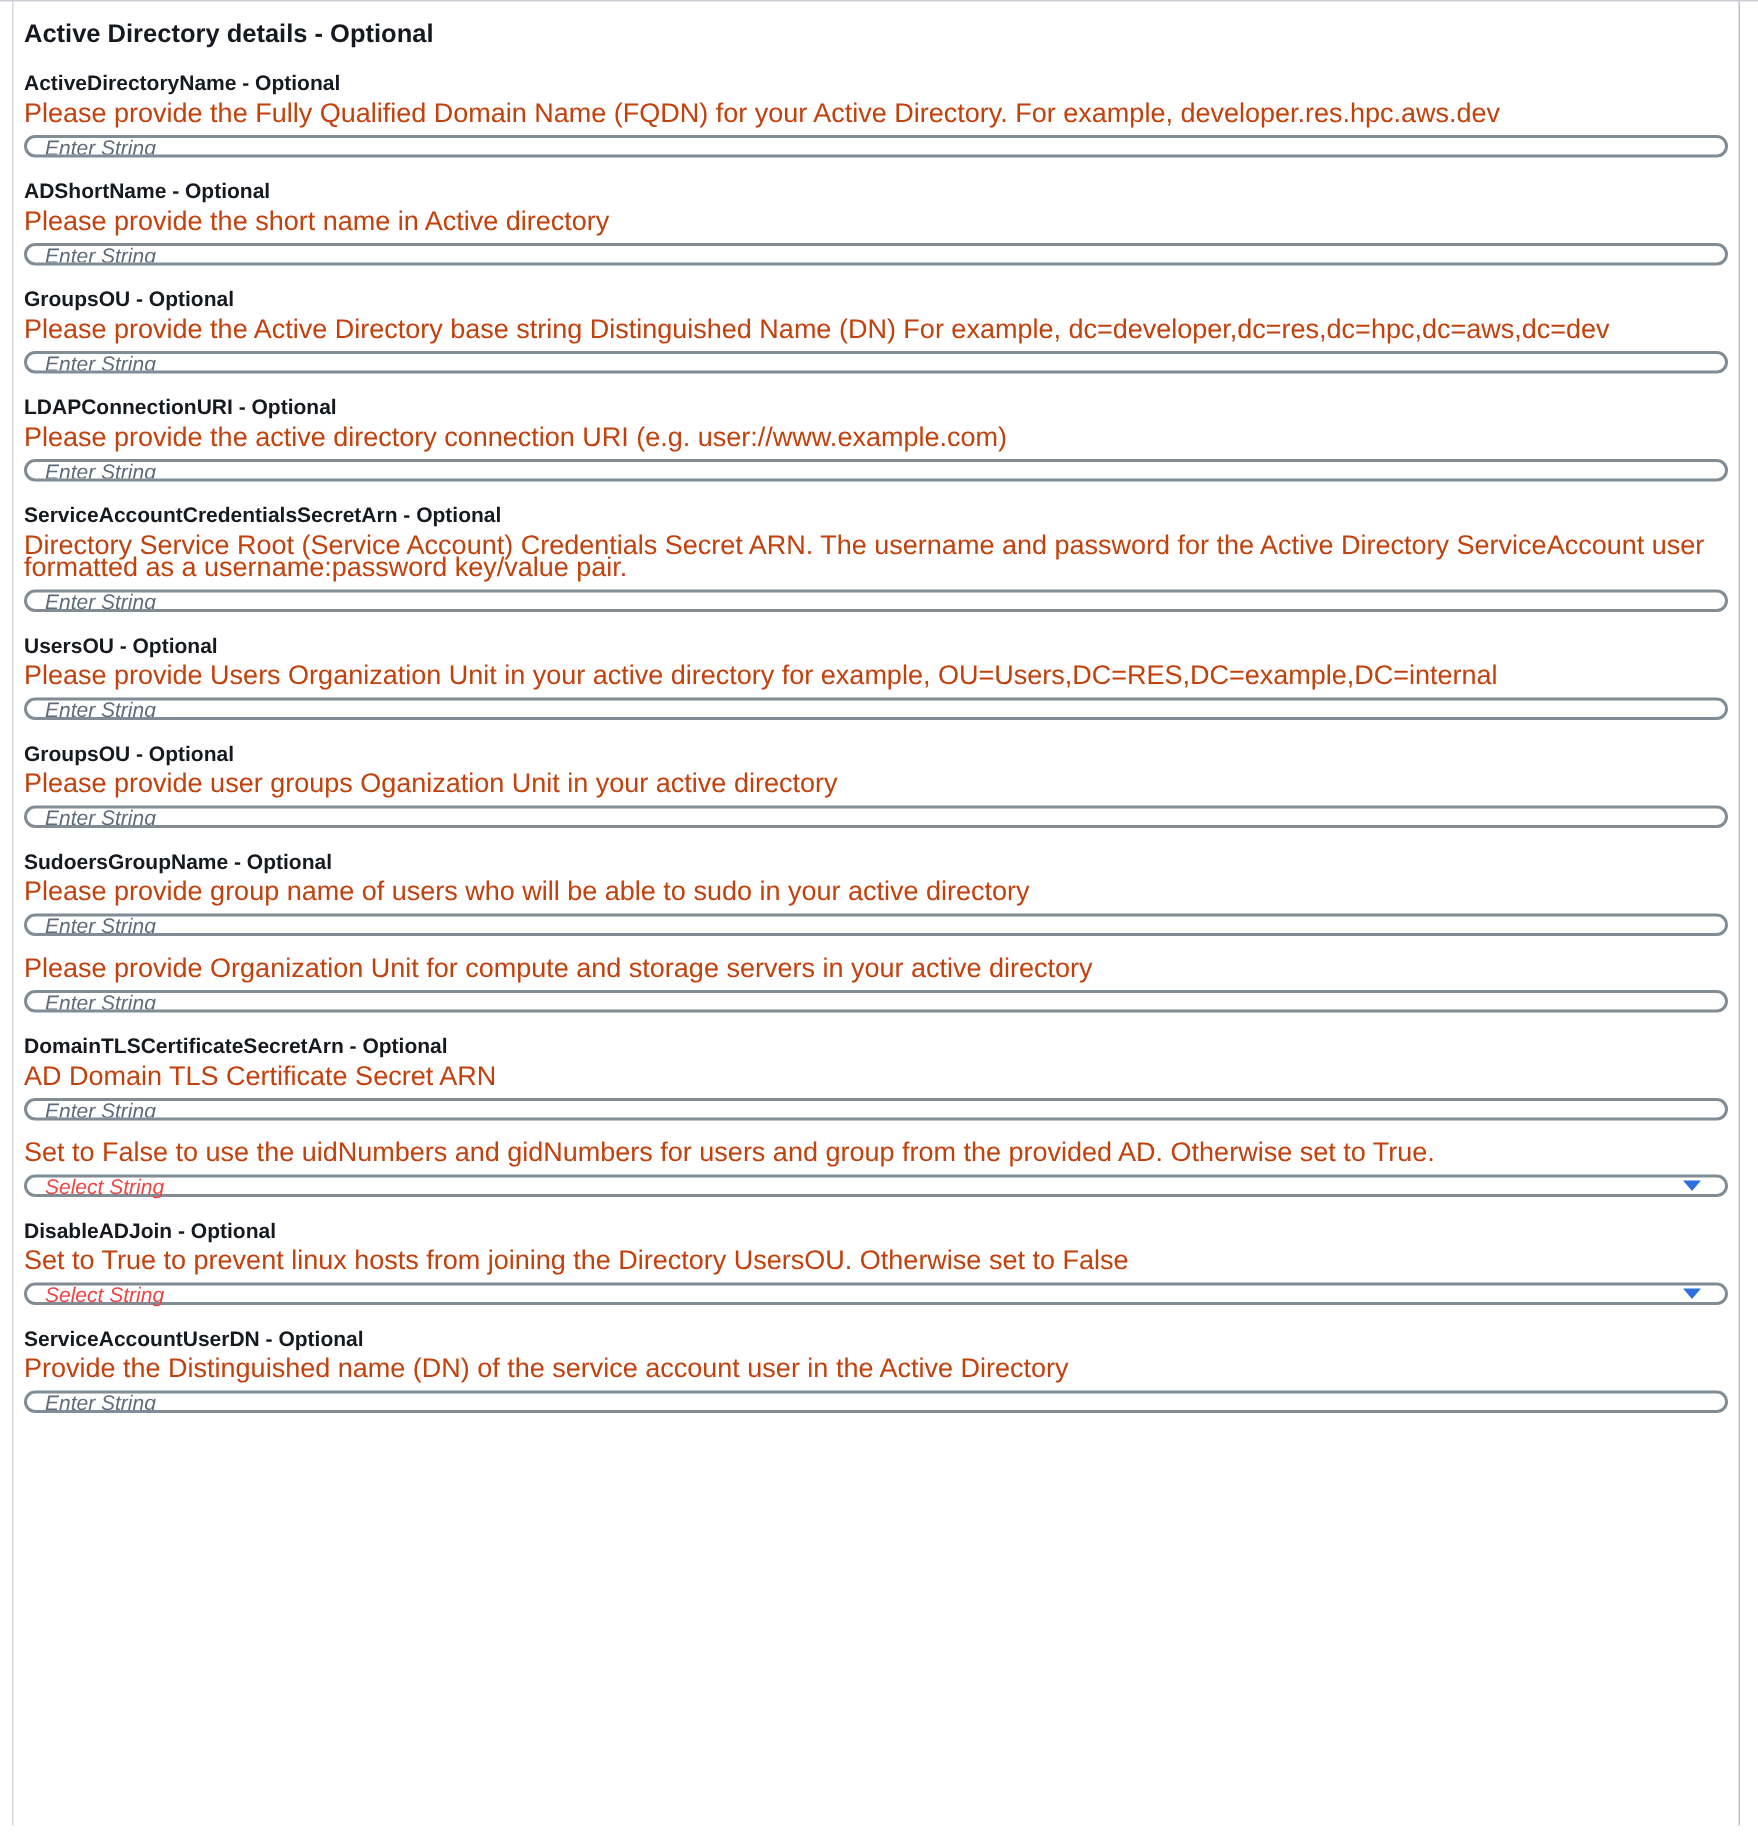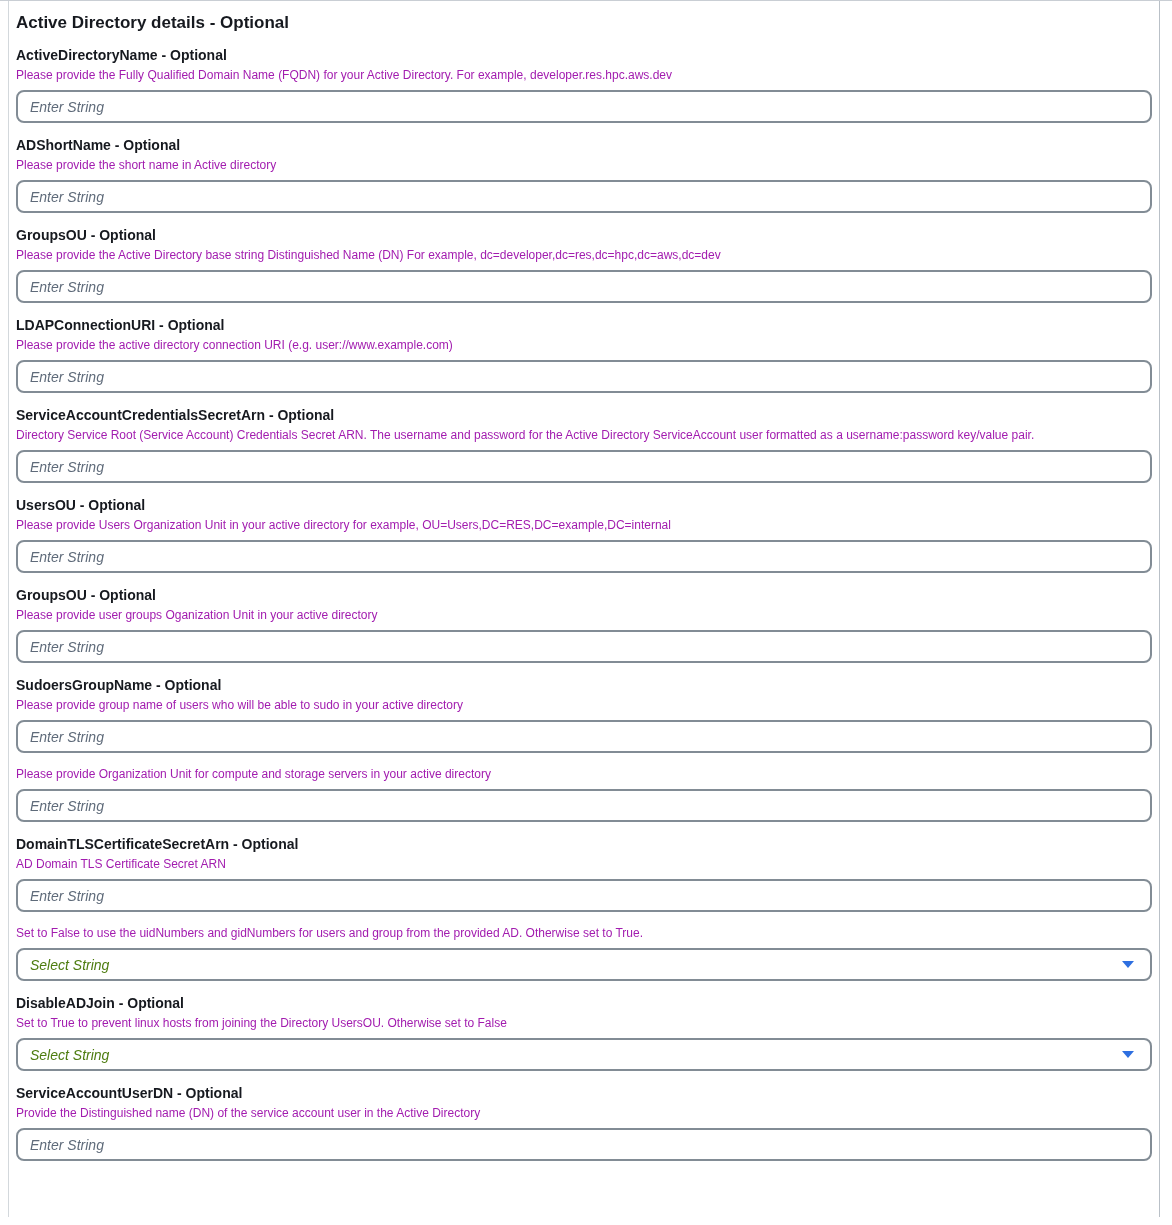--- a/index.html
+++ b/index.html
@@ -31,28 +31,28 @@
   }
   .field { margin-top: 14px; }
   .field-label {
     font-size: 14px;
     line-height: 17px;
     font-weight: 700;
     color: #16191f;
   }
   .field-desc {
     margin-top: 4px;
-    font-size: 12px;
+    font-size: 18px;
     line-height: 15px;
-    color: #a21caf;
+    color: #c2410c;
   }
   .control-wrap { margin-top: 7px; position: relative; }
   .field-input, .select-box {
     width: 100%;
-    height: 33px;
+    height: 15px;
     border: 2px solid #828c95;
     border-radius: 8px;
     background: #ffffff;
     font-family: "Liberation Sans", sans-serif;
     font-size: 14px;
     font-style: italic;
     color: #5f6b7a;
     padding: 0 12px;
     display: block;
     outline: none;
@@ -61,21 +61,21 @@
     font-style: italic;
     color: #5f6b7a;
     opacity: 1;
   }
   .select-box {
     display: flex;
     align-items: center;
     justify-content: space-between;
     cursor: pointer;
   }
-  .select-ph { font-style: italic; color: #4d7c0f; }
+  .select-ph { font-style: italic; color: #ef4444; }
   .caret {
     width: 0; height: 0;
     border-left: 6px solid transparent;
     border-right: 6px solid transparent;
     border-top: 7px solid var(--caret-color, #2e6fe0);
     margin-right: 4px;
     flex: 0 0 auto;
   }
 </style>
 </head>

